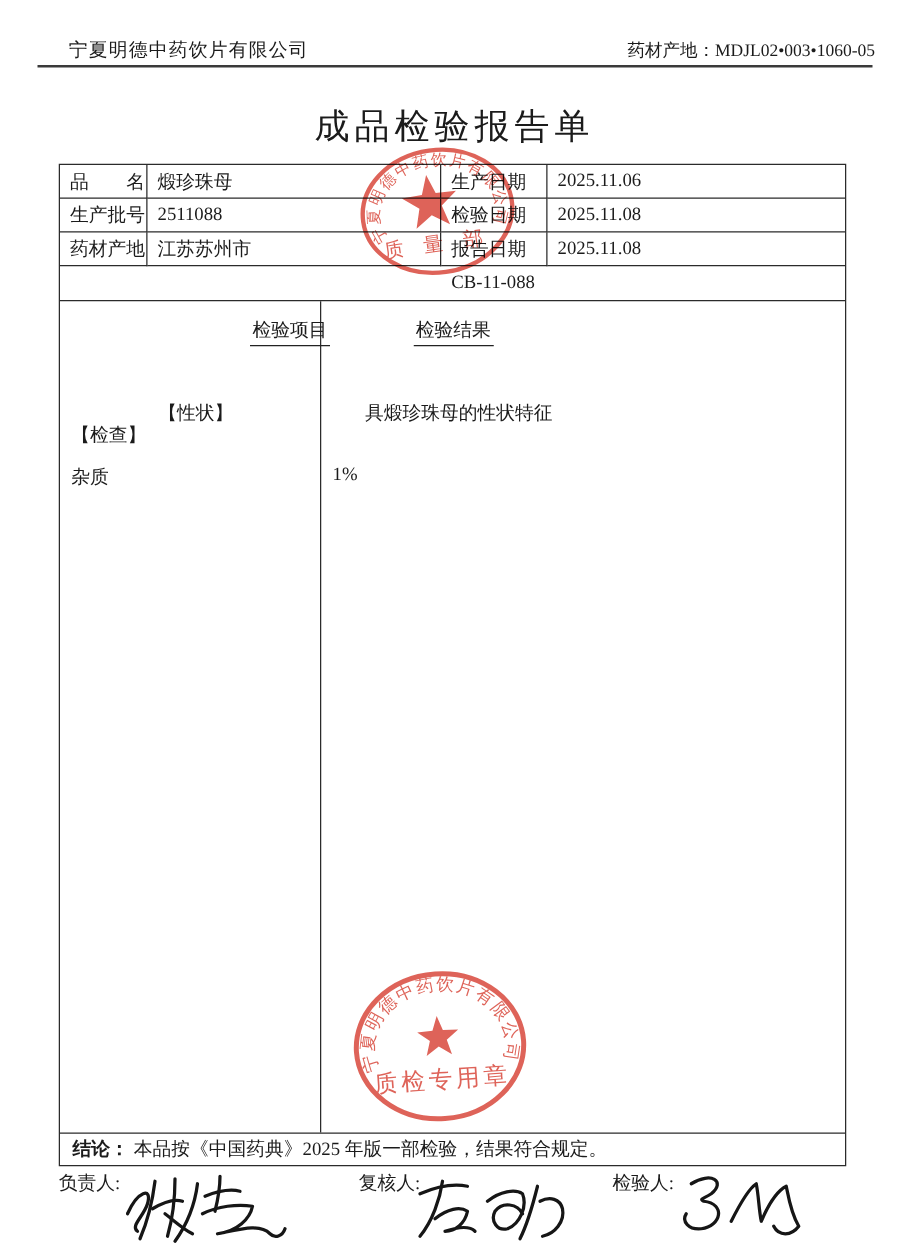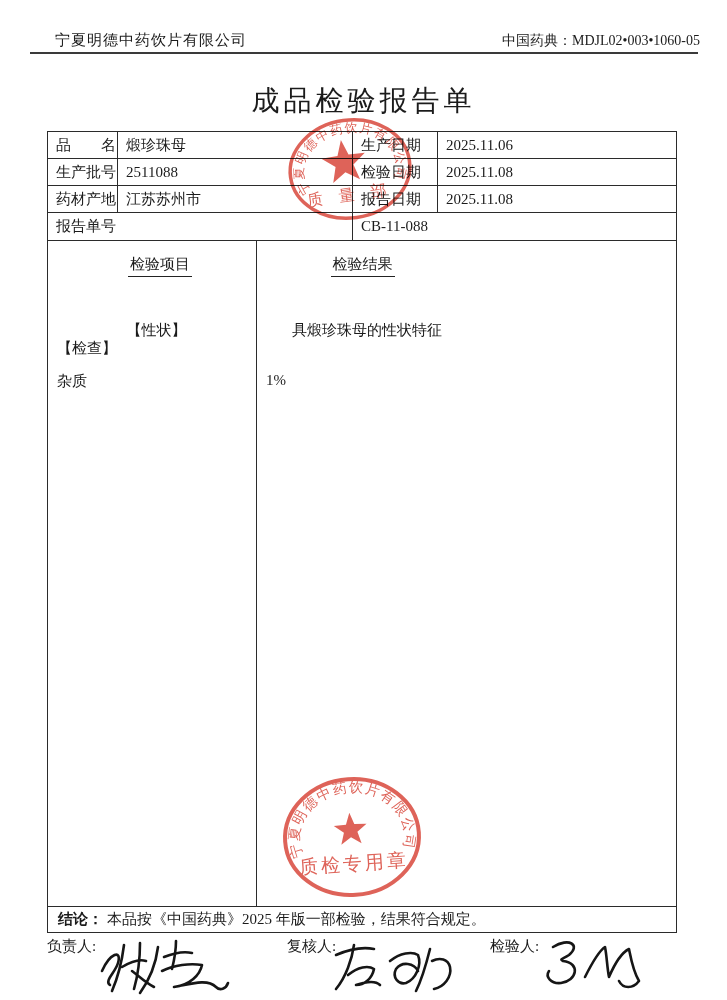--- a/index.html
+++ b/index.html
@@ -19,21 +19,21 @@
   .cell{box-sizing:border-box;display:flex;align-items:center;font-size:15px;padding-left:8px;}
   .info{display:grid;grid-template-columns:70px 235px 85px 238px;grid-auto-rows:27px;text-align:center;}
   .bb{border-bottom:1px solid #2b2b2b;}
   .br{border-right:1px solid #2b2b2b;}
   .span2a{grid-column:1/3;}
   .span2b{grid-column:3/5;}
   
   .insp{display:grid;grid-template-columns:209px 211px 208px;height:665px;}
   .icol{position:relative;box-sizing:border-box;}
   .ihead{position:absolute;top:14px;width:100%;text-align:center;font-size:15px;}
-  .ihead.left{text-align:center;padding-left:8px;}
+  .ihead.left{text-align:right;padding-left:8px;}
   .ihead span{display:inline-block;border-bottom:1px solid #222;padding:0 2px 2px 2px;}
   .iline{position:absolute;left:0;width:100%;box-sizing:border-box;padding-left:9px;font-size:15px;}
   .r1{top:80px;text-align:center;}
   .r2{top:98px;}
   .r3{top:131px;}
   
   .concl{border-top:1px solid #2b2b2b;height:26px;display:flex;align-items:center;
          font-size:15px;padding-left:10px;box-sizing:border-box;}
   .concl b{font-weight:bold;margin-right:4px;}
   
@@ -45,21 +45,21 @@
   .stamp{position:absolute;opacity:.8;mix-blend-mode:multiply;pointer-events:none;}
   .stamp-top{left:284px;top:113px;}
   .stamp-bottom{left:277px;top:772px;}
 </style>
 </head>
 <body>
 
 <div class="page">
 
   <div class="company">宁夏明德中药饮片有限公司</div>
-  <div class="doccode"><span>中国药典：</span><span>MDJL02•003•1060-05</span></div>
+  <div class="doccode"><span>药材产地：</span><span>MDJL02•003•1060-05</span></div>
   <div class="headrule"></div>
 
   <div class="title">成品检验报告单</div>
 
   <div class="report">
 
     <div class="info">
       <div class="cell bb br">品　　名</div>
       <div class="cell bb br">煅珍珠母</div>
       <div class="cell bb br">生产日期</div>
@@ -68,21 +68,20 @@
       <div class="cell bb br">生产批号</div>
       <div class="cell bb br">2511088</div>
       <div class="cell bb br">检验日期</div>
       <div class="cell bb">2025.11.08</div>
 
       <div class="cell bb br">药材产地</div>
       <div class="cell bb br">江苏苏州市</div>
       <div class="cell bb br">报告日期</div>
       <div class="cell bb">2025.11.08</div>
 
-      <div class="cell br span2a">报告单号</div>
       <div class="cell span2b">CB-11-088</div>
     </div>
 
     <div class="insp" style="border-top:1px solid #2b2b2b;">
       <div class="icol br">
         <div class="ihead left"><span>检验项目</span></div>
         <div class="iline r1">【性状】</div>
         <div class="iline r3">杂质</div>
         <div class="iline r2">【检查】</div>
       </div>

